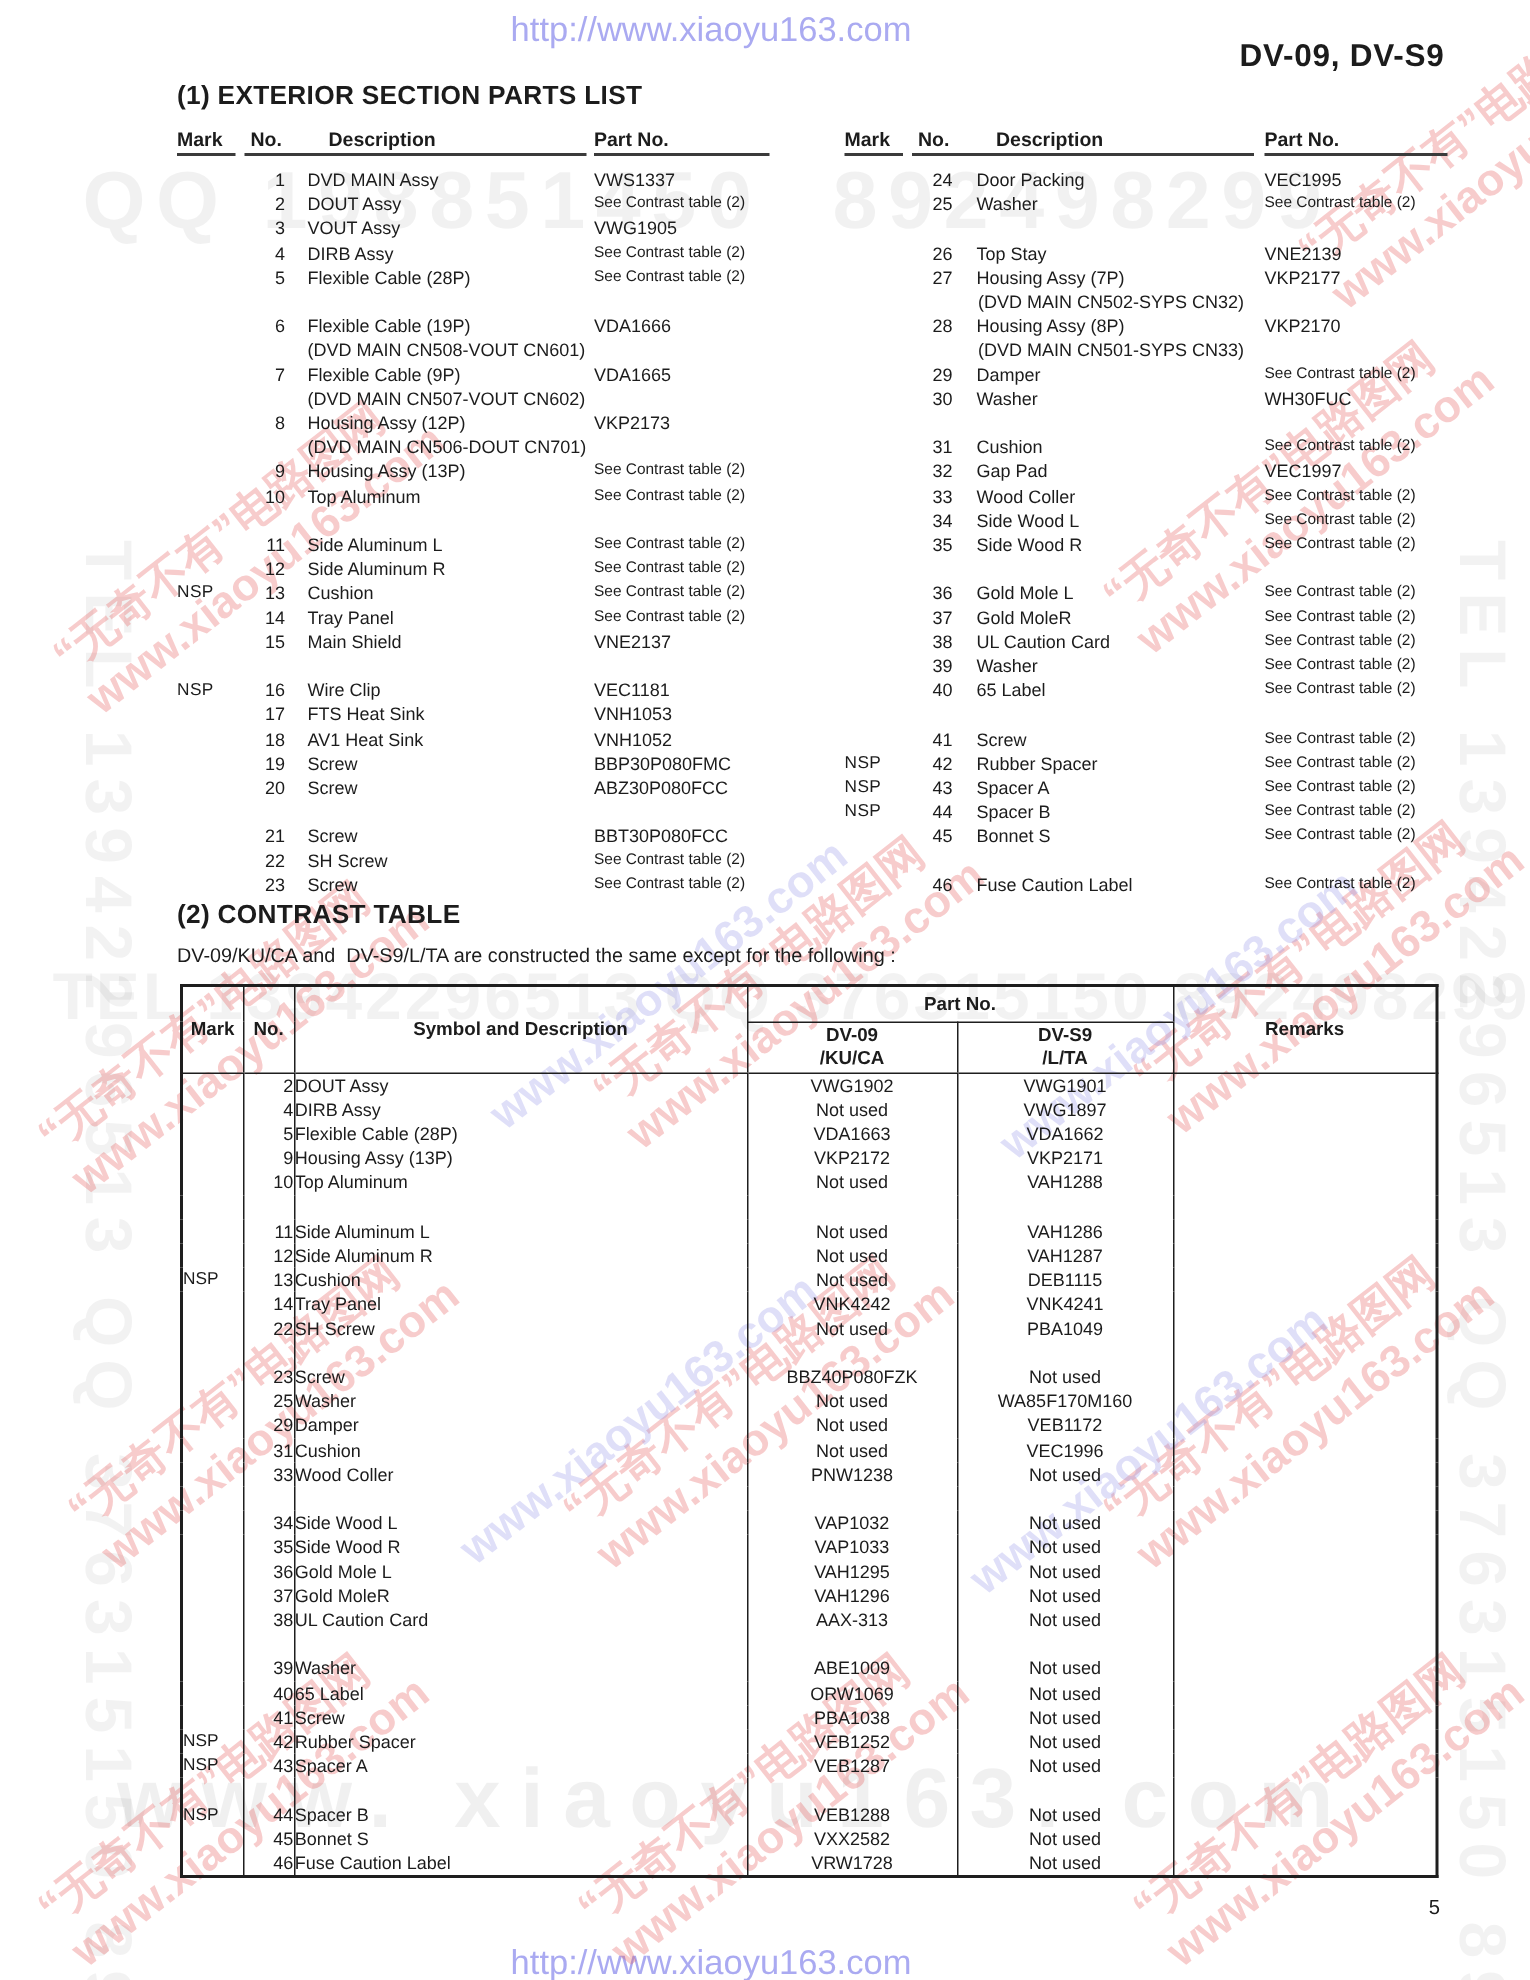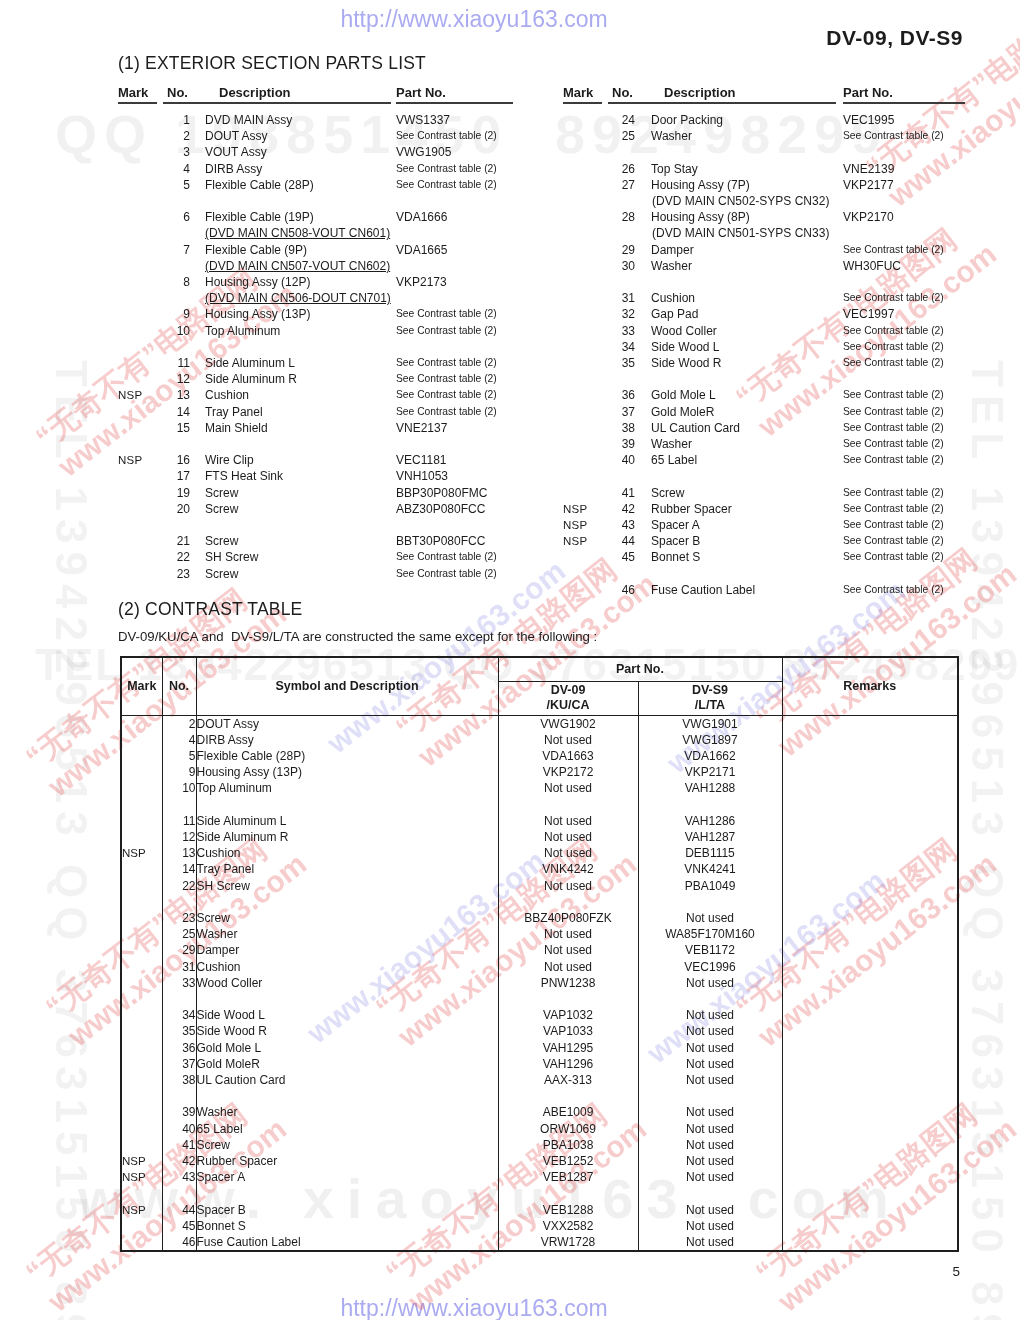--- a/index.html
+++ b/index.html
@@ -31,21 +31,21 @@
     transform: rotate(-38deg); line-height: 36px; text-align: left;
   }
   .wm-lav {
     color: rgba(150,150,232,0.30); font-size: 30px; font-weight: bold;
     transform: rotate(-38deg);
   }
   
   .content { position: absolute; inset: 0; }
   .model-title { position: absolute; top: 26px; left: 0; width: 963px; text-align: right;
     font-size: 21px; font-weight: bold; letter-spacing: 0.5px; }
-  .sec-title { position: absolute; font-size: 17.5px; font-weight: normal; letter-spacing: 0.2px; }
+  .sec-title { position: absolute; font-size: 17.5px; font-weight: bold; letter-spacing: 0.2px; }
   .sec1-title { left: 118px; top: 53px; }
   .sec2-title { left: 118px; top: 599px; }
   .sec2-intro { position: absolute; left: 118px; top: 629px; font-size: 13.2px; white-space: pre; }
 
   
   .pl-header { position: absolute; height: 18px; font-size: 13px; font-weight: bold; }
   .pl-header span { position: absolute; top: 0; line-height: 14px; }
   .pl-header .u { position: absolute; top: 16px; height: 2px; background: #3b3b3b; }
   .plh-left  { left: 118px; top: 86px; width: 398px; }
   .plh-right { left: 563px; top: 86px; width: 402px; }
@@ -66,21 +66,21 @@
   .prow { display: grid; line-height: 16.2px; white-space: nowrap; }
   .pl-rows-left  .prow { grid-template-columns: 47px 25px 206px auto; }
   .pl-rows-right .prow { grid-template-columns: 47px 25px 208px auto; }
   .prow.gap { margin-top: 16.2px; }
   .c-mark { font-size: 11.5px; letter-spacing: 0.3px; }
   .c-no { text-align: right; }
   .pl-rows-left  .c-desc { padding-left: 15px; }
   .pl-rows-right .c-desc { padding-left: 16px; }
   .c-part.small { font-size: 10.3px; }
   .c-note { grid-column: 3 / 5; }
-  .pl-rows-left  .c-note { padding-left: 15px; text-decoration: underline; }
+  .pl-rows-left  .c-note { padding-left: 15px; }
   .pl-rows-right .c-note { padding-left: 17px; }
   .c-note:empty { display: none; }
 
   
   .ctable-wrap { position: absolute; left: 120px; top: 656px; }
   table.ctable { border-collapse: collapse; table-layout: fixed; width: 837px; font-size: 12px; }
   .ctable { border: 2px solid #1e1e1e; }
   .ctable th, .ctable td { border-left: 1px solid #1e1e1e; overflow: hidden; }
   .ctable th { font-weight: bold; font-size: 12.5px; text-align: center; }
   .ctable tr.hrow1 th { height: 24px; }
@@ -285,20 +285,27 @@
         </div>
 
         <div class="prow">
           <div class="c-mark"></div>
           <div class="c-no">17</div>
           <div class="c-desc">FTS Heat Sink</div>
           <div class="c-part">VNH1053</div>
 
         </div>
 
+        <div class="prow">
+          <div class="c-mark"></div>
+          <div class="c-no">18</div>
+          <div class="c-desc">AV1 Heat Sink</div>
+          <div class="c-part">VNH1052</div>
+
+        </div>
 
         <div class="prow">
           <div class="c-mark"></div>
           <div class="c-no">19</div>
           <div class="c-desc">Screw</div>
           <div class="c-part">BBP30P080FMC</div>
 
         </div>
 
         <div class="prow">

